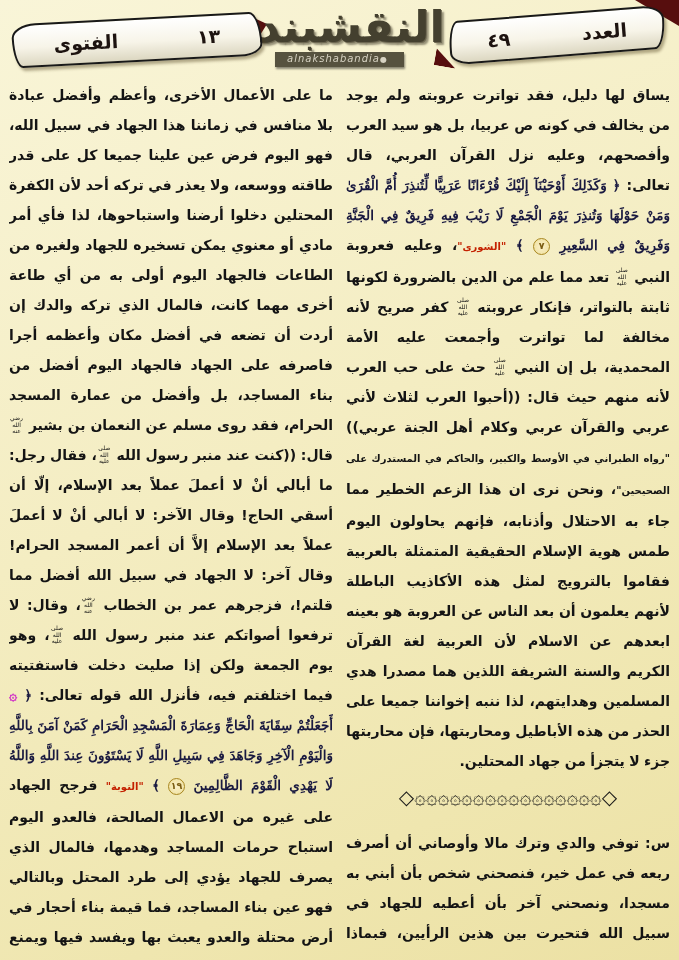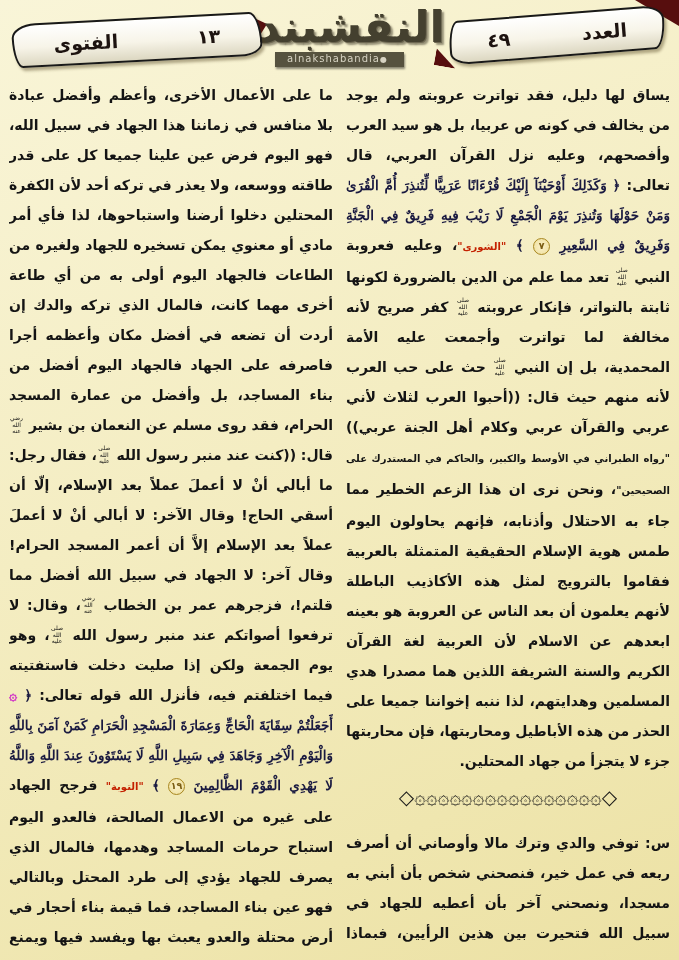--- a/index.html
+++ b/index.html
@@ -18,21 +18,21 @@
           border:2px solid #191919;box-shadow:2px 3px 3px rgba(70,55,20,.4);
           color:#1d1310;font-weight:bold;font-size:19px;justify-content:space-around;}
   .ribbon-issue{right:14px;top:13px;width:212px;height:40px;transform:rotate(-4.5deg);
           border-radius:10px 24px 12px 22px / 30px 14px 32px 12px;}
   .ribbon-fatwa{left:12px;top:18px;width:246px;height:40px;transform:rotate(-3deg);
           border-radius:24px 12px 22px 10px / 14px 32px 12px 30px;}
   .logo{position:absolute;left:50%;top:5px;transform:translateX(-50%);width:210px;text-align:center;line-height:1;}
   .logo-ar{font-size:44px;font-weight:bold;color:#44402f;letter-spacing:-2px;
            text-shadow:1px 1px 0 #6e6852,3px 3px 2px rgba(70,64,46,.55);}
   .logo-band{display:inline-block;margin-top:-9px;background:#56523f;color:#d7d3c3;
-             font-size:10px;letter-spacing:1px;padding:2px 12px 3px;box-shadow:1px 2px 2px rgba(0,0,0,.45);}
+             font-size:10px;letter-spacing:1px;padding:2px 12px 3px;box-shadow:1px 2px 2px rgba(0,0,0,.45);font-style:italic;}
   .logo-band .dot{margin-right:4px;font-size:8px;}
 
   
   .columns{position:absolute;top:80px;bottom:4px;left:9px;right:9px;display:flex;gap:13px;direction:rtl;}
   .col{flex:1 1 0;overflow:hidden;text-align:justify;font-size:14px;font-weight:bold;
        line-height:30px;color:#141414;word-spacing:-0.5px;}
   .para{margin:0;}
   [data-name="question-paragraph"]{margin-top:18px;}
   .ornament{text-align:center;font-size:20px;letter-spacing:-3px;color:#161616;
             margin:8px 0 14px;font-weight:normal;white-space:nowrap;overflow:hidden;line-height:26px;}

